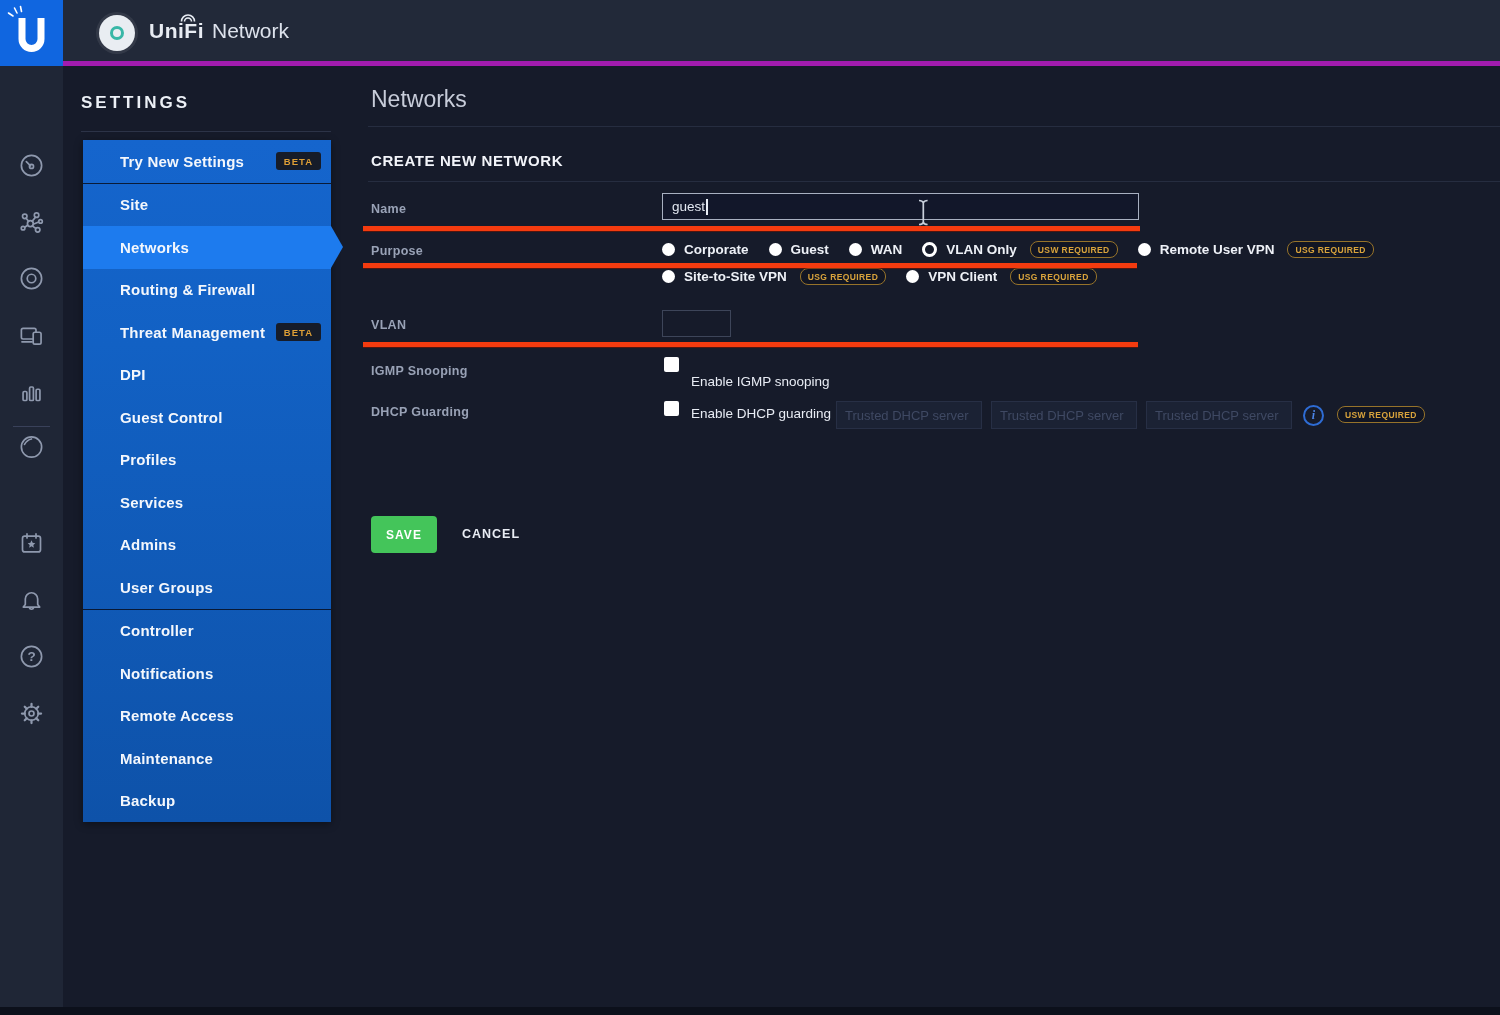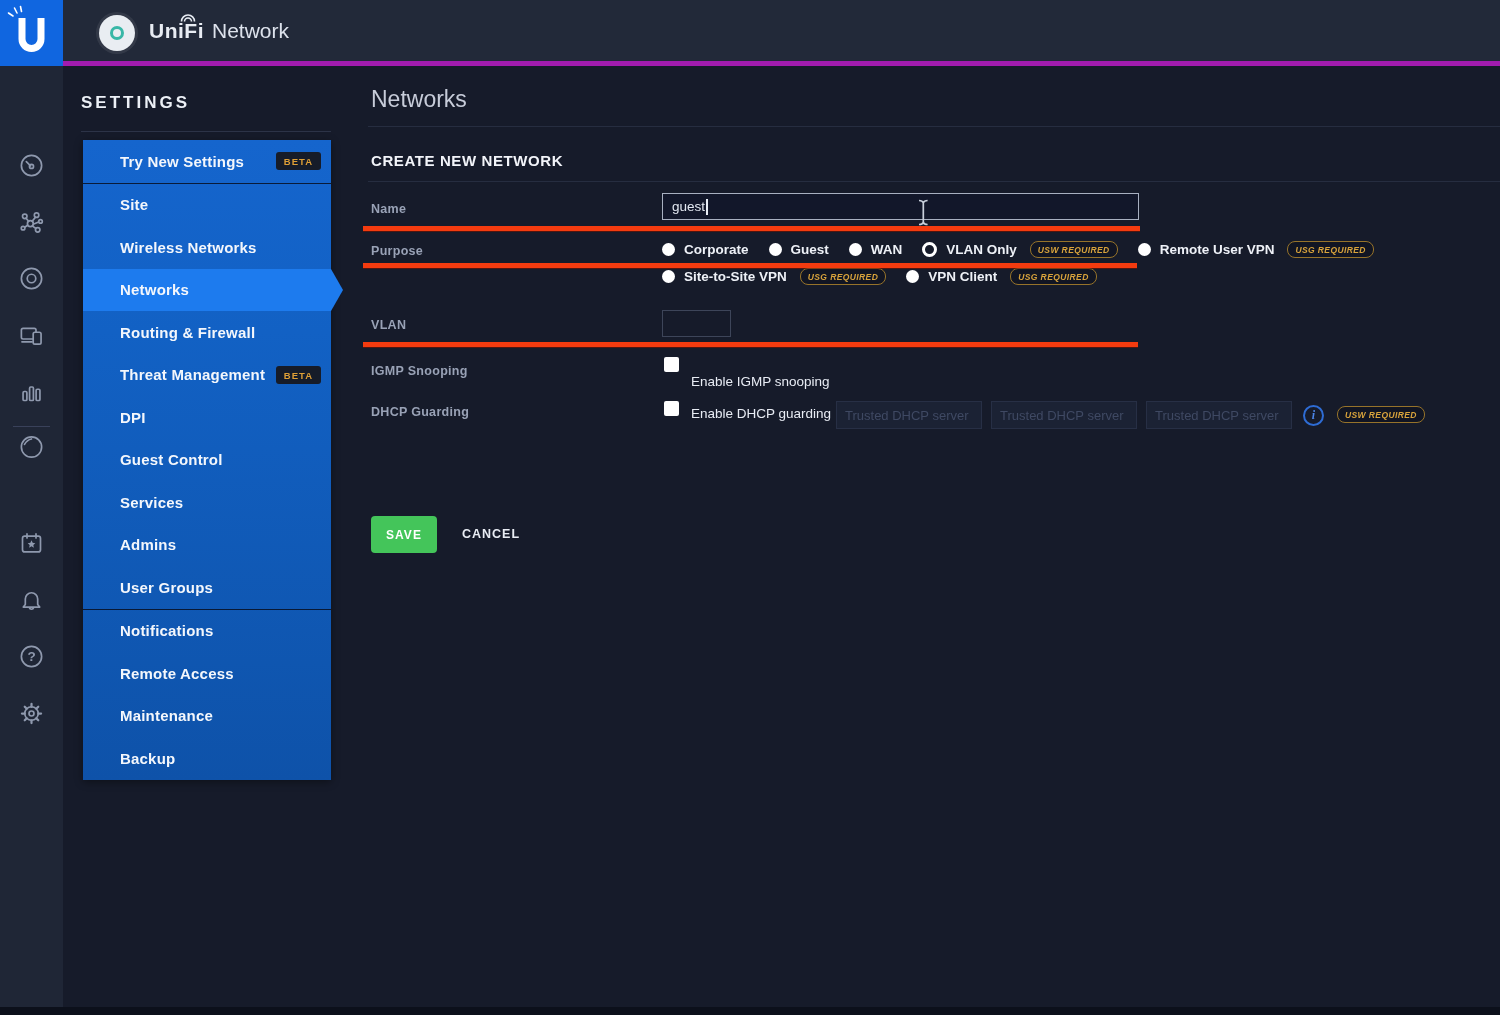--- a/index.html
+++ b/index.html
@@ -42,21 +42,21 @@
 
   .name-input { position:absolute; left:662px; top:193px; width:477px; height:27px; border:1px solid #a8b0c1; background:#12172a; display:flex; align-items:center; padding-left:9px; cursor:text; }
   .name-input .val { font-size:13.5px; color:#e3e8f1; }
   .caret { display:inline-block; width:1.5px; height:16px; background:#e8edf5; margin-left:1px; }
 
   .opt-row { position:absolute; left:662px; display:flex; align-items:center; gap:20px; }
   .opt { display:flex; align-items:center; gap:9px; }
   .radio { width:13px; height:13px; border-radius:50%; background:#fff; flex:none; cursor:pointer; }
   .radio.ring { width:15px; height:15px; background:transparent; border:3.5px solid #fff; }
   .opt-label { font-size:13.5px; font-weight:600; color:#eef1f7; white-space:nowrap; }
-  .req-badge { font-size:8.5px; font-weight:700; color:#d8a33c; border:1px solid #96732a; border-radius:8px; padding:3px 7px 2px; letter-spacing:.4px; background:rgba(8,12,22,.35); white-space:nowrap; margin-left:4px;font-style:italic; }
+  .req-badge { font-size:8.5px; font-weight:700; color:#d8a33c; border:1px solid #96732a; border-radius:8px; padding:3px 7px 2px; letter-spacing:.4px; background:rgba(8,12,22,.35); white-space:nowrap; margin-left:4px; }
 
   .vlan-input { position:absolute; left:662px; top:310px; width:69px; height:27px; border:1px solid #3d4559; background:transparent; color:#e3e8f1; font-size:13.5px; padding:0 7px; }
 
   .checkbox { position:absolute; width:15px; height:15px; background:#fff; border-radius:2px; cursor:pointer; }
   .chk-label { position:absolute; font-size:13.5px; font-weight:400; color:#e8ecf4; }
 
   .trusted-row { position:absolute; left:836px; top:401px; display:flex; gap:9px; }
   .trusted { width:146px; height:28px; background:#1b2234; border:1px solid #272f45; color:#4a5470; font-size:13px; padding:0 8px; }
   .trusted::placeholder { color:#3f4963; }
   .info-icon { position:absolute; left:1303px; top:405px; width:21px; height:21px; border-radius:50%; border:2px solid #2e6cd4; color:#4c86e9; font:italic 700 12px "Liberation Serif", serif; display:flex; align-items:center; justify-content:center; cursor:pointer; background:none; }
@@ -184,50 +184,53 @@
 
   <div class="panel">
     <div class="sb-item">
       <span class="sb-label">Try New Settings</span>
       <span class="beta-badge">BETA</span>
     </div>
     <div class="sb-divider"></div>
     <div class="sb-item">
         <span class="sb-label">Site</span>
       </div>
-    <div class="sb-item">
-        <span class="sb-label">Wireless Networks</span>
-      </div>
     <div class="sb-item selected">
       <span class="sb-label">Networks</span>
       <span class="sel-arrow"></span>
     </div>
     <div class="sb-item">
         <span class="sb-label">Routing &amp; Firewall</span>
       </div>
     <div class="sb-item">
       <span class="sb-label">Threat Management</span>
       <span class="beta-badge">BETA</span>
     </div>
     <div class="sb-item">
         <span class="sb-label">DPI</span>
       </div>
     <div class="sb-item">
         <span class="sb-label">Guest Control</span>
       </div>
     <div class="sb-item">
+        <span class="sb-label">Profiles</span>
+      </div>
+    <div class="sb-item">
         <span class="sb-label">Services</span>
       </div>
     <div class="sb-item">
         <span class="sb-label">Admins</span>
       </div>
     <div class="sb-item">
         <span class="sb-label">User Groups</span>
       </div>
     <div class="sb-divider"></div>
+    <div class="sb-item">
+        <span class="sb-label">Controller</span>
+      </div>
     <div class="sb-item">
         <span class="sb-label">Notifications</span>
       </div>
     <div class="sb-item">
         <span class="sb-label">Remote Access</span>
       </div>
     <div class="sb-item">
         <span class="sb-label">Maintenance</span>
       </div>
     <div class="sb-item">

